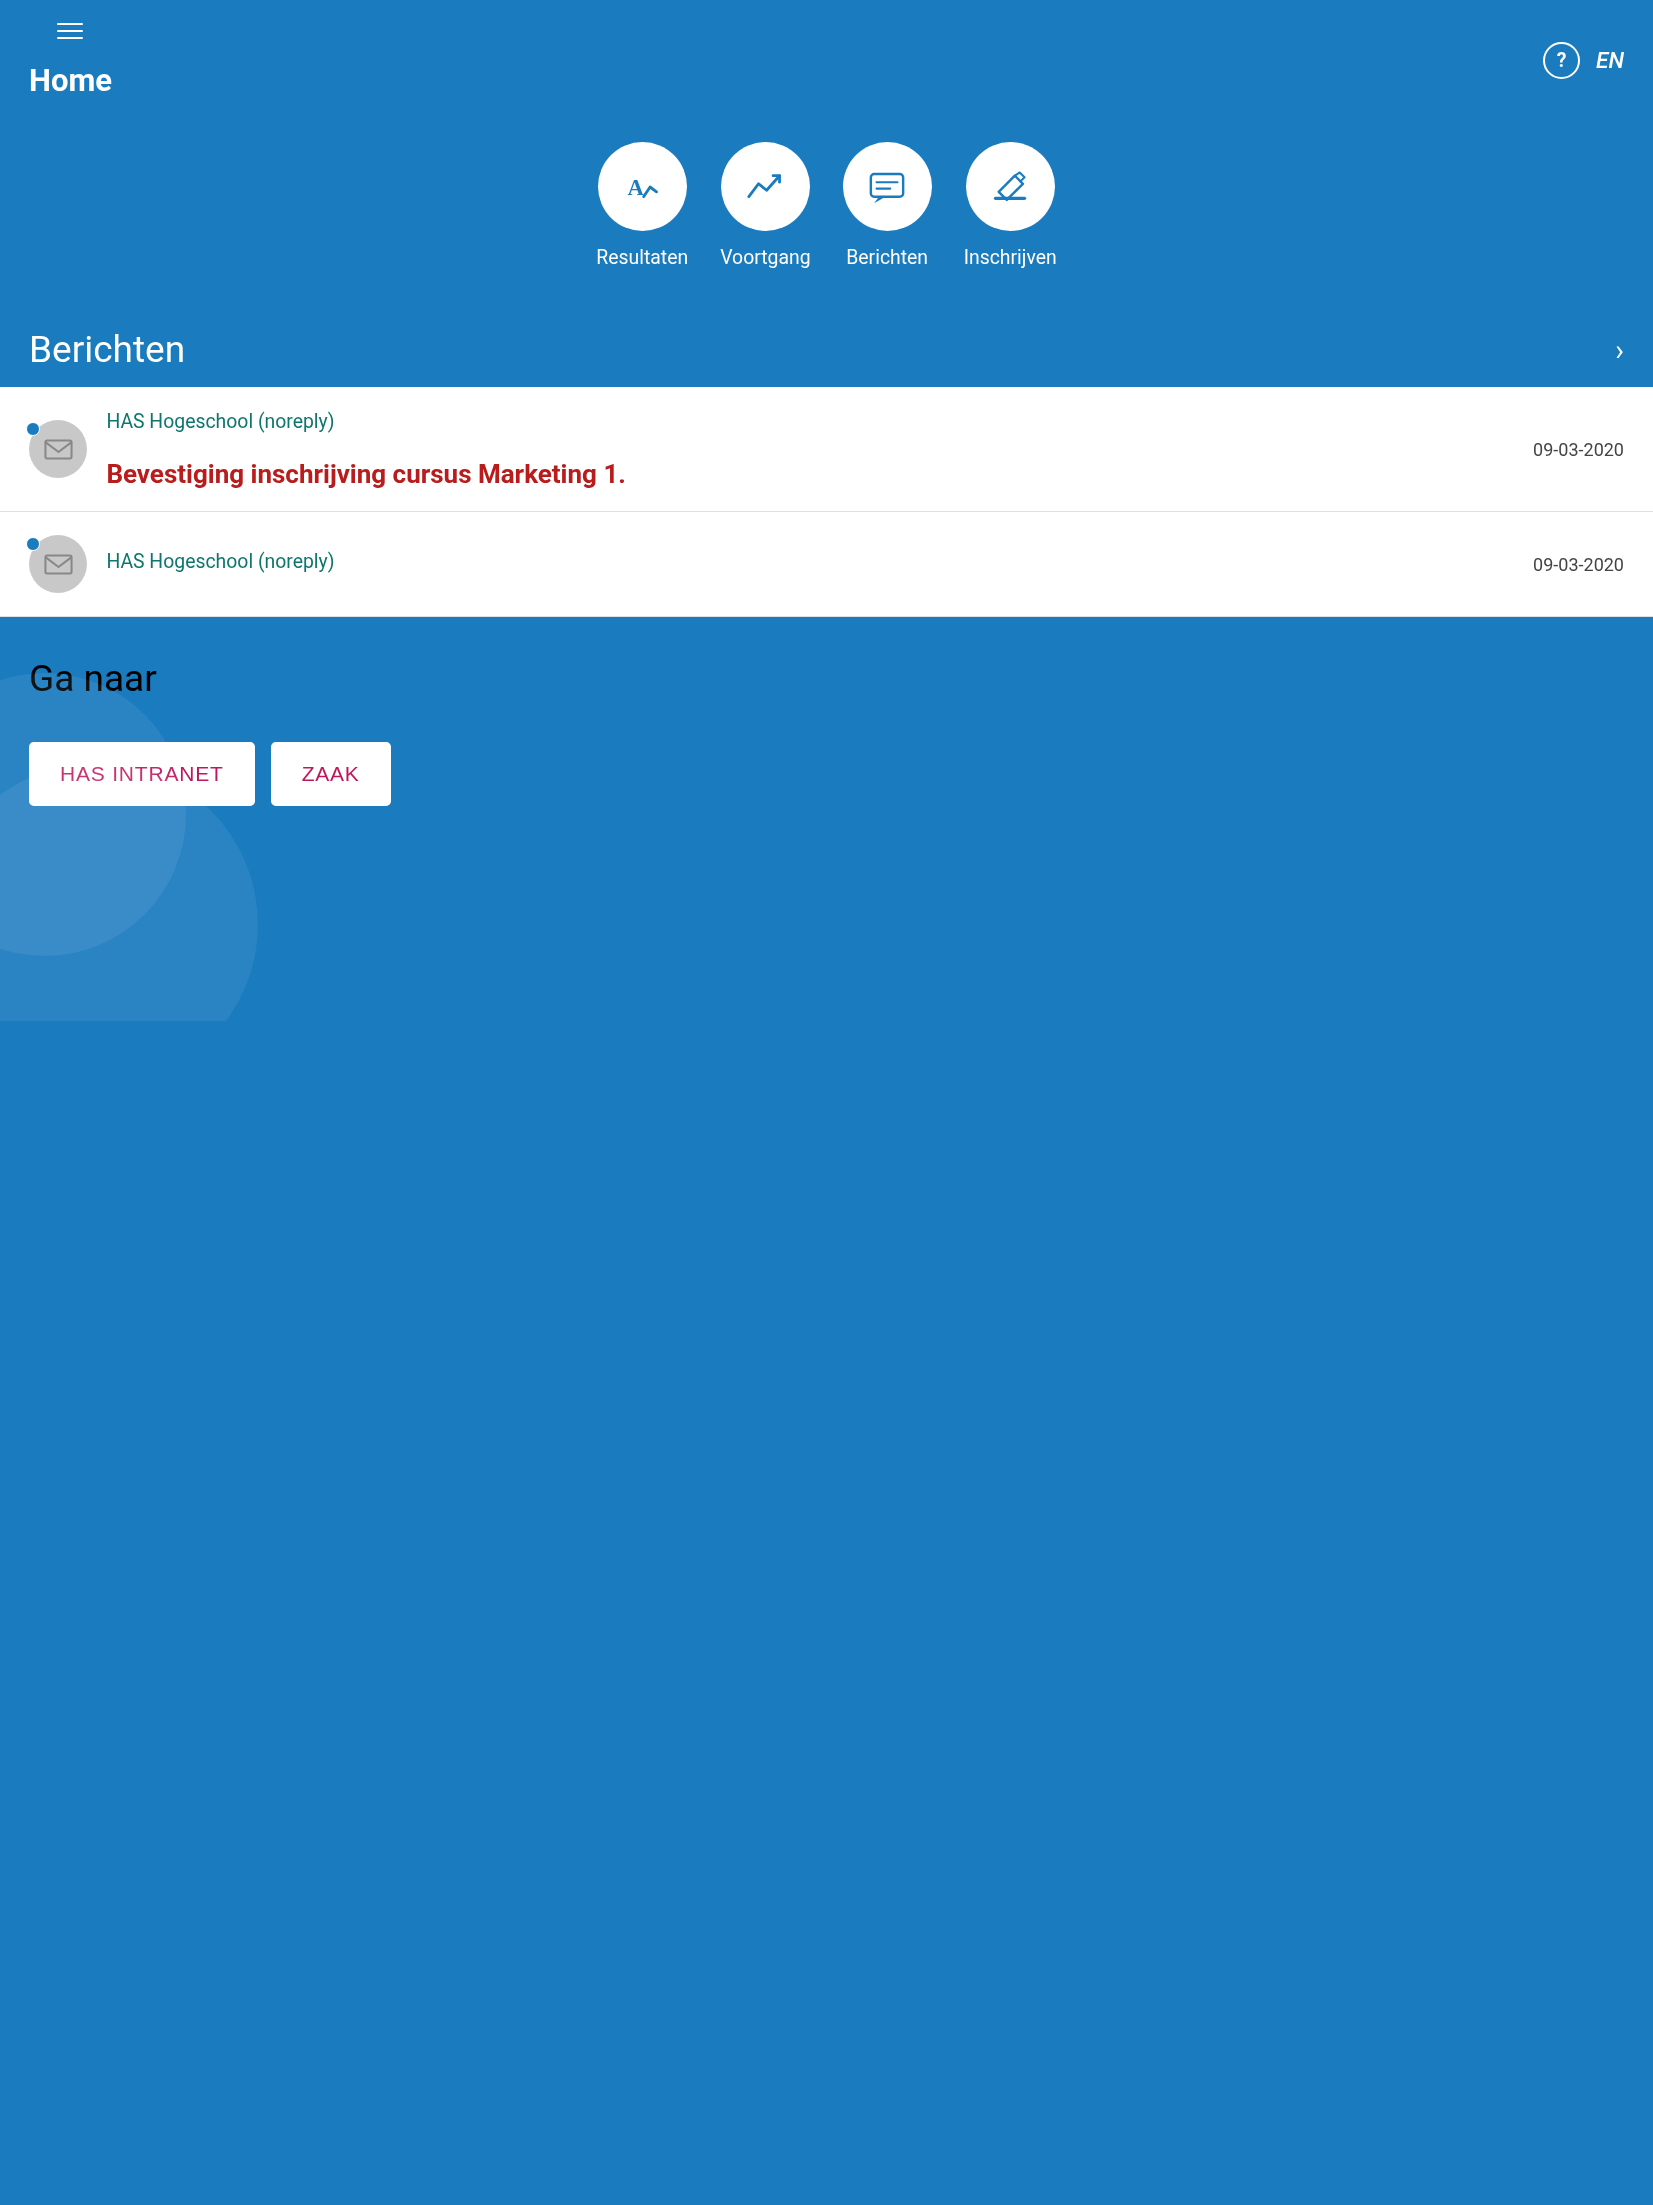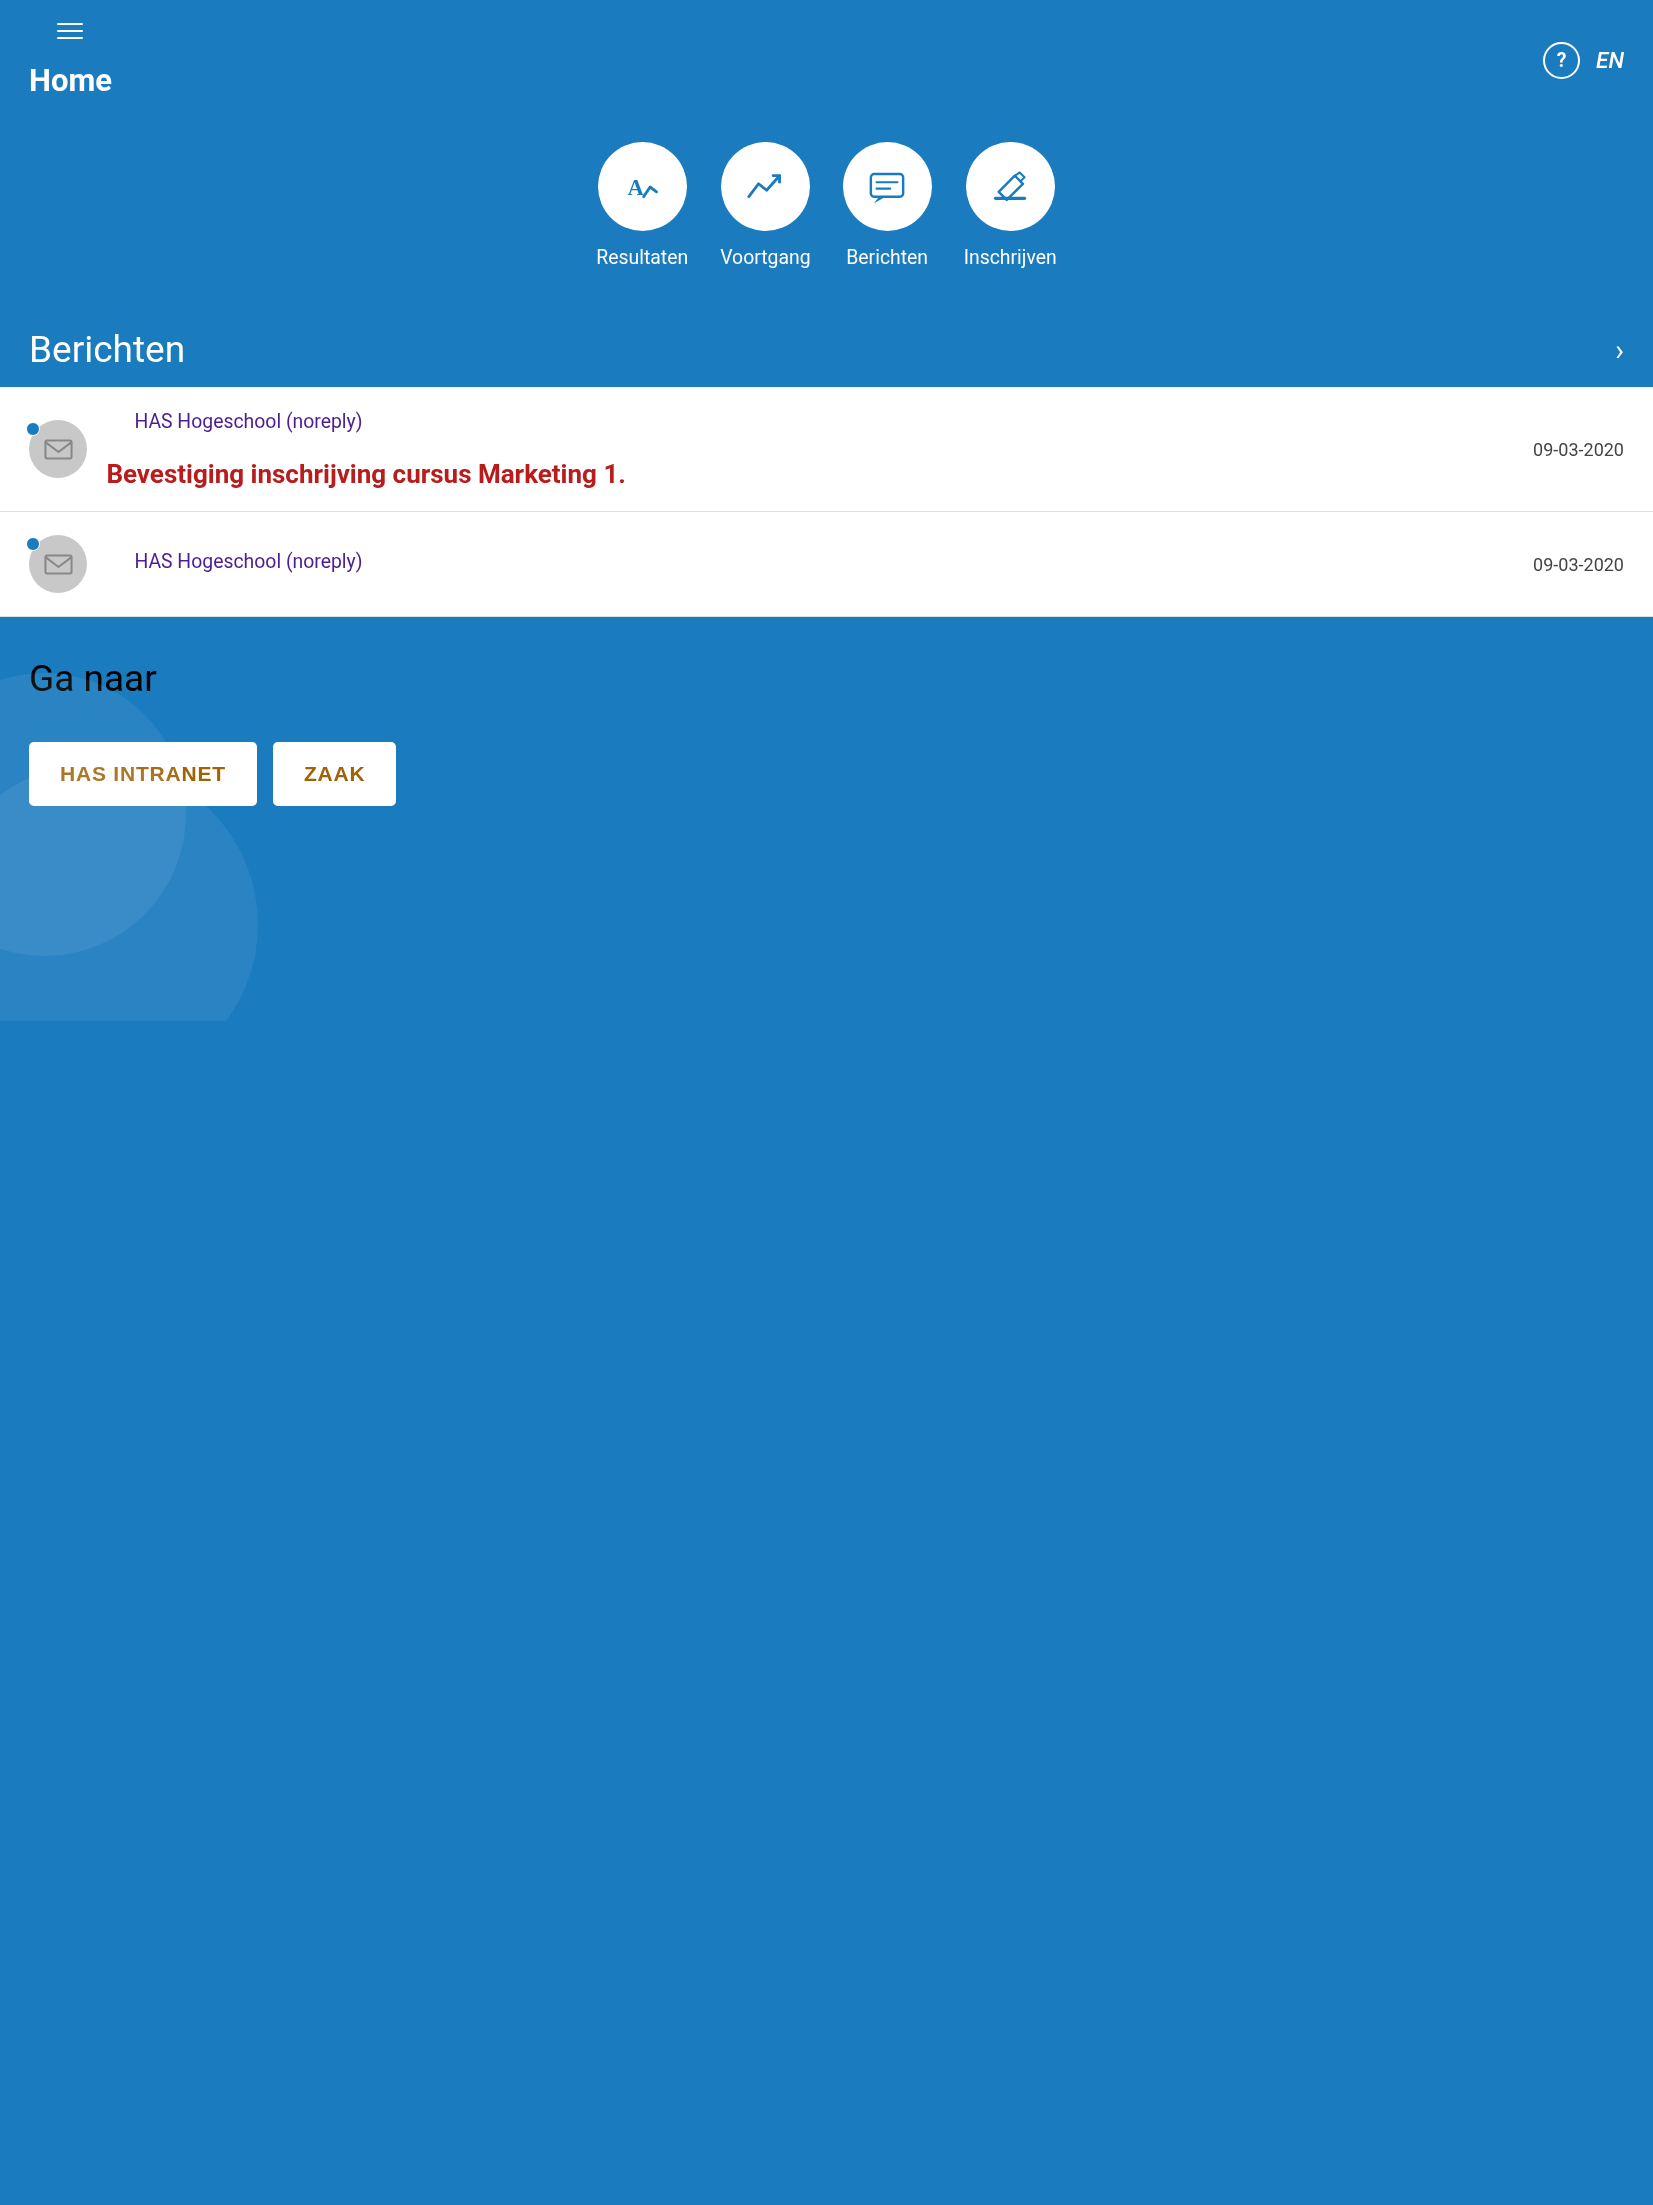--- a/index.html
+++ b/index.html
@@ -186,24 +186,23 @@
       left: -3.2px;
       border: 1.6px solid white;
     }
 
     .message-content {
       flex: 1;
     }
 
     .message-sender {
       font-size: 19.4px;
-      color: #4c1d95;
+      color: #0f766e;
       font-weight: 400;
       margin-bottom: 4.8px;
-      margin-left: 28px;
     }
 
     .message-subject {
       font-size: 26px;
       color: #b91c1c;
       font-weight: 700;
       margin-top: 26px;
     }
 
     .message-date {
@@ -256,22 +255,22 @@
       display: flex;
       gap: 16px;
     }
 
     .ga-naar-btn {
       background-color: white;
       border: 2.4px solid white;
       border-radius: 4.8px;
       padding: 18px 29px;
       font-size: 21px;
-      font-weight: 700;
-      color: #a16207;
+      font-weight: 400;
+      color: #be185d;
       cursor: pointer;
       letter-spacing: 0.8px;
       text-transform: uppercase;
     }
 
     
     .header-bg-wrapper {
       position: relative;
     }
   </style>

